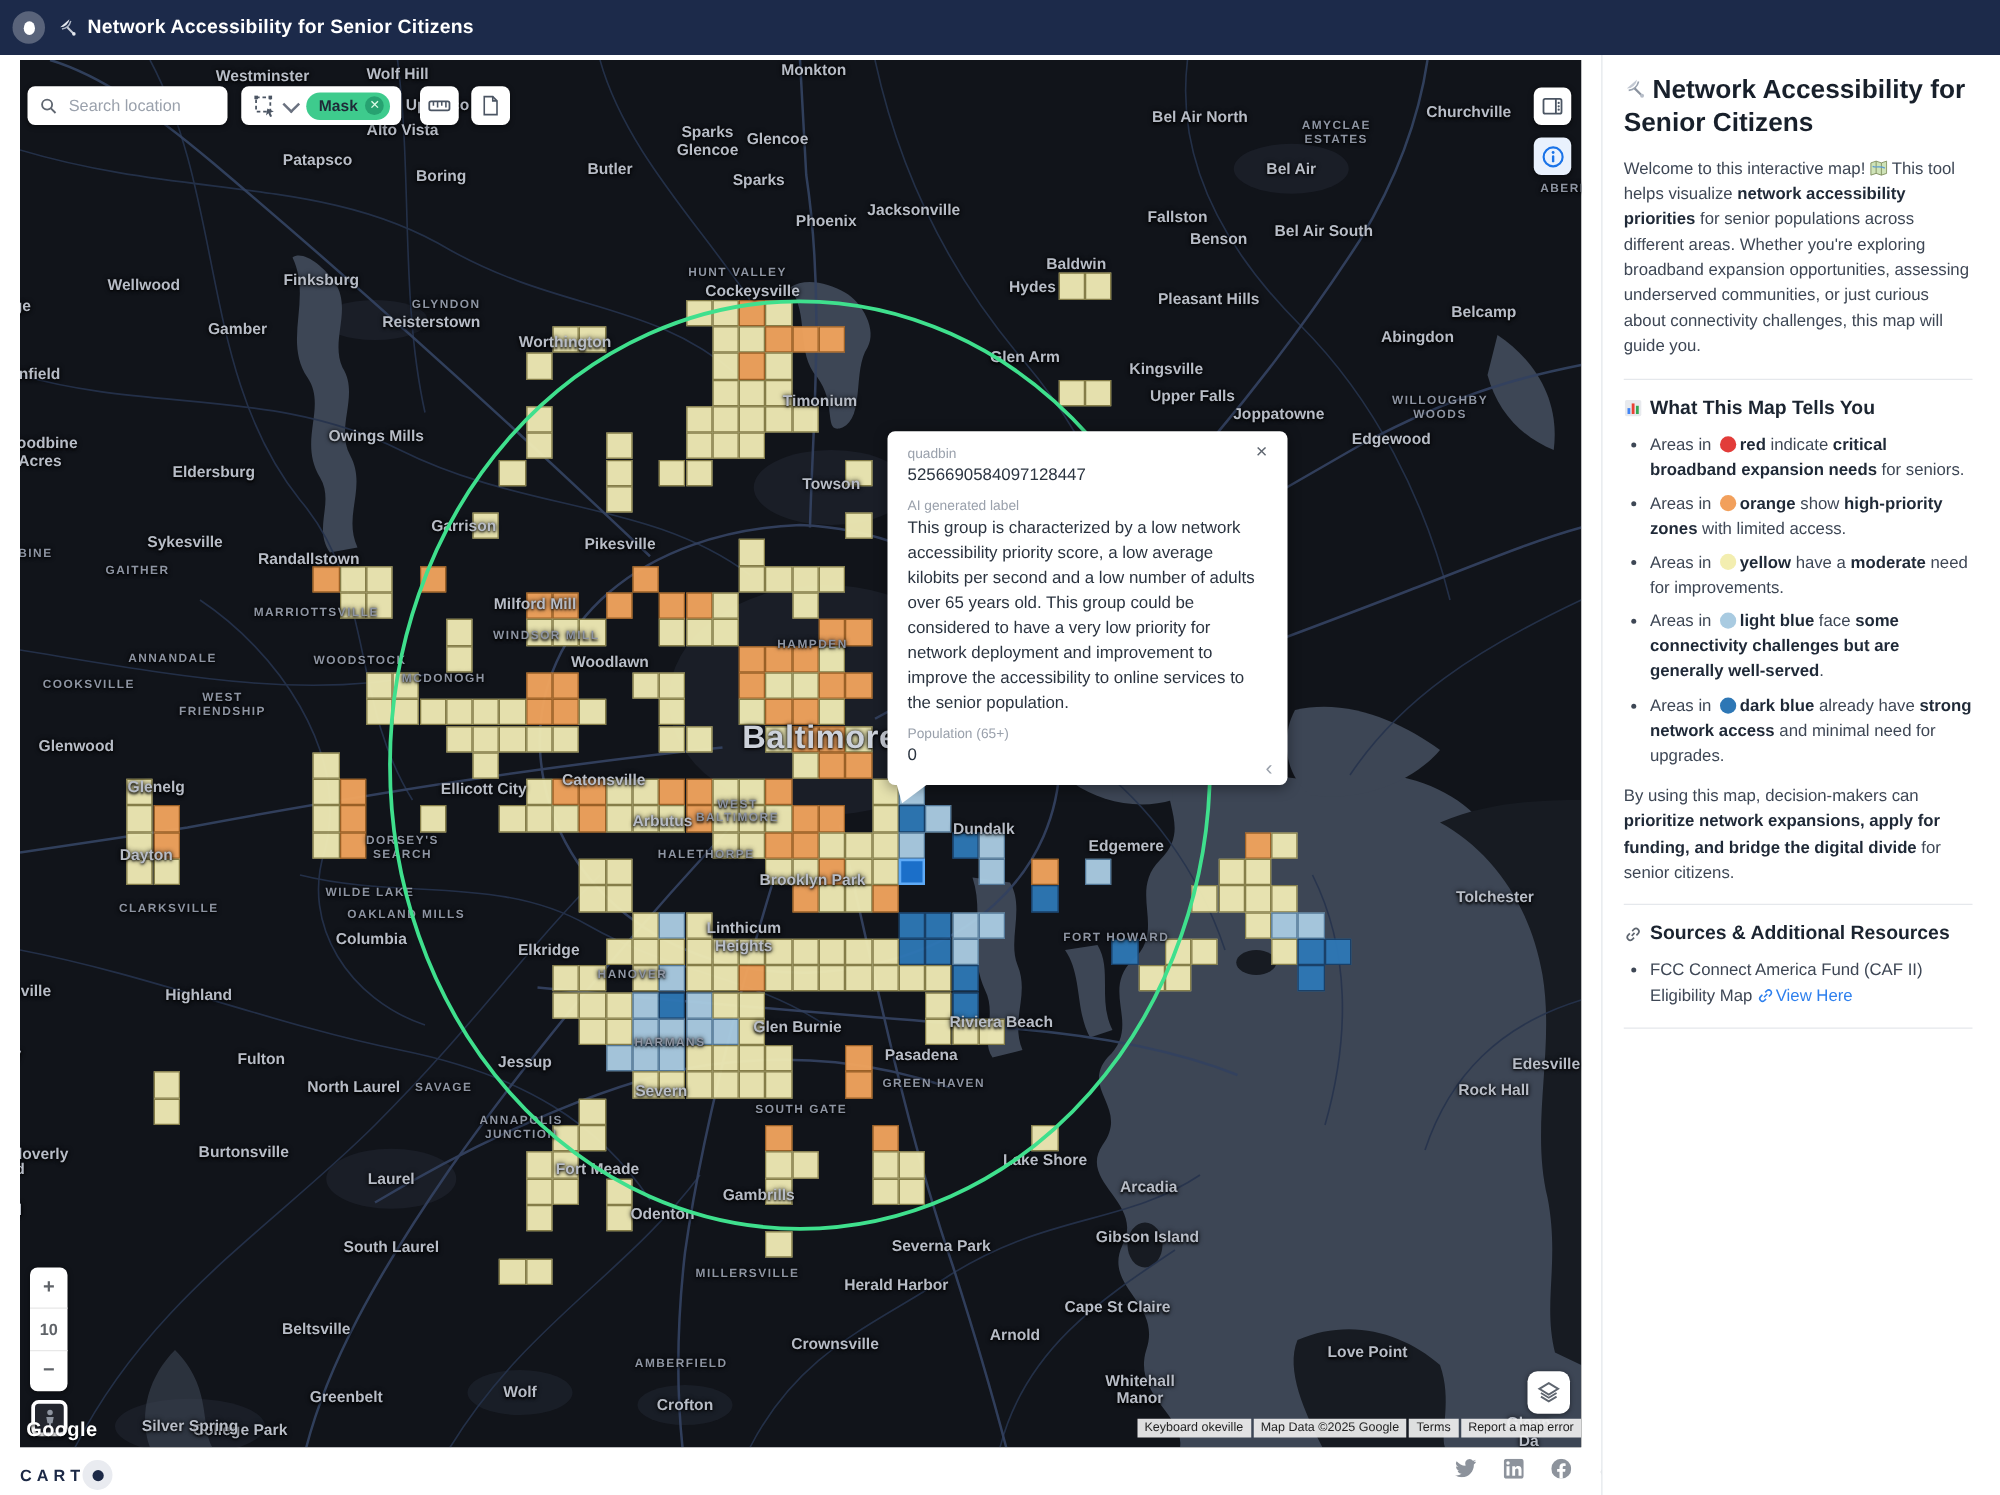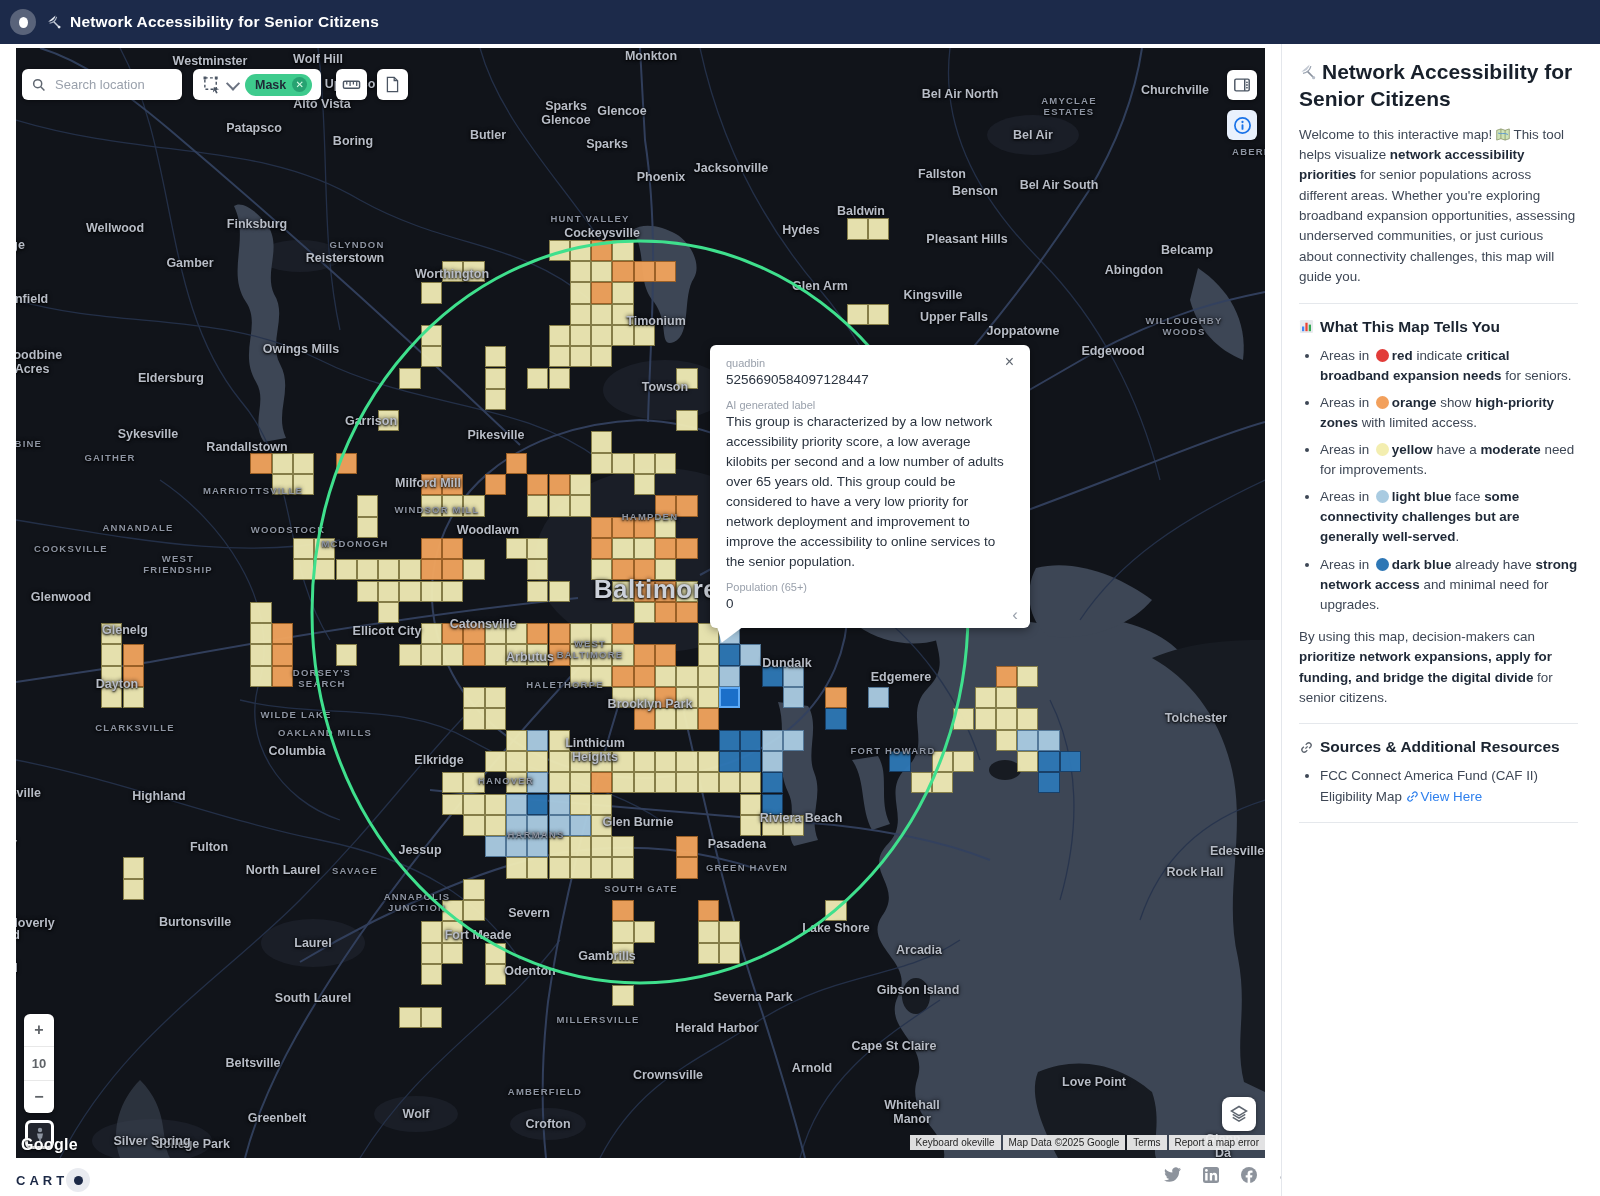--- a/index.html
+++ b/index.html
@@ -501,31 +501,31 @@
       <div class="lbl " style="left: 944px; top: 46px;">Bel Air North</div>
       <div class="lbl s" style="left: 1053px; top: 59px;">AMYCLAE
 ESTATES</div>
       <div class="lbl " style="left: 1159px; top: 42px;">Churchville</div>
       <div class="lbl " style="left: 1017px; top: 87px;">Bel Air</div>
       <div class="lbl s" style="left: 1236px; top: 104px;">ABERD</div>
       <div class="lbl " style="left: 926px; top: 126px;">Fallston</div>
       <div class="lbl " style="left: 959px; top: 143px;">Benson</div>
       <div class="lbl " style="left: 1043px; top: 137px;">Bel Air South</div>
       <div class="lbl " style="left: 845px; top: 163px;">Baldwin</div>
-      <div class="lbl " style="left: 785px; top: 182px; text-align: center;">Hydes</div>
+      <div class="lbl " style="left: 810px; top: 182px; text-align: center;">Hydes</div>
       <div class="lbl s" style="left: 574px; top: 171px;">HUNT VALLEY</div>
       <div class="lbl " style="left: 586px; top: 185px;">Cockeysville</div>
       <div class="lbl " style="left: 951px; top: 191px;">Pleasant Hills</div>
       <div class="lbl " style="left: 1171px; top: 202px;">Belcamp</div>
       <div class="lbl " style="left: 1118px; top: 222px;">Abingdon</div>
       <div class="lbl " style="left: 804px; top: 238px;">Glen Arm</div>
       <div class="lbl " style="left: 917px; top: 247px;">Kingsville</div>
       <div class="lbl " style="left: 938px; top: 269px;">Upper Falls</div>
       <div class="lbl " style="left: 1007px; top: 283px;">Joppatowne</div>
-      <div class="lbl s" style="left: 1136px; top: 279px; margin-left: 32px;">WILLOUGHBY
+      <div class="lbl s" style="left: 1136px; top: 279px;">WILLOUGHBY
 WOODS</div>
       <div class="lbl " style="left: 1097px; top: 303px;">Edgewood</div>
       <div class="lbl " style="left: 640px; top: 273px;">Timonium</div>
       <div class="lbl " style="left: 436px; top: 226px;">Worthington</div>
       <div class="lbl s" style="left: 341px; top: 197px;">GLYNDON</div>
       <div class="lbl " style="left: 329px; top: 210px;">Reisterstown</div>
       <div class="lbl " style="left: 174px; top: 215px;">Gamber</div>
       <div class="lbl " style="left: 241px; top: 176px;">Finksburg</div>
       <div class="lbl " style="left: 99px; top: 180px;">Wellwood</div>
       <div class="lbl " style="left: -4px; top: 197px;">idge</div>
@@ -582,21 +582,21 @@
       <div class="lbl " style="left: -6px; top: 795px;">ey</div>
       <div class="lbl " style="left: 622px; top: 774px;">Glen Burnie</div>
       <div class="lbl s" style="left: 520px; top: 787px;">HARMANS</div>
       <div class="lbl " style="left: 785px; top: 770px;">Riviera Beach</div>
       <div class="lbl " style="left: 721px; top: 796px;">Pasadena</div>
       <div class="lbl s" style="left: 731px; top: 820px;">GREEN HAVEN</div>
       <div class="lbl " style="left: 193px; top: 799px;">Fulton</div>
       <div class="lbl " style="left: 404px; top: 802px;">Jessup</div>
       <div class="lbl " style="left: 267px; top: 822px;">North Laurel</div>
       <div class="lbl s" style="left: 339px; top: 823px;">SAVAGE</div>
-      <div class="lbl " style="left: 513px; top: 825px; margin-top: 40px;">Severn</div>
+      <div class="lbl " style="left: 513px; top: 825px;">Severn</div>
       <div class="lbl s" style="left: 625px; top: 841px;">SOUTH GATE</div>
       <div class="lbl s" style="left: 401px; top: 855px;">ANNAPOLIS
 JUNCTION</div>
       <div class="lbl " style="left: 462px; top: 887px;">Fort Meade</div>
       <div class="lbl " style="left: 297px; top: 895px;">Laurel</div>
       <div class="lbl " style="left: -8px; top: 887px;">orld</div>
       <div class="lbl " style="left: 14px; top: 875px;">Cloverly</div>
       <div class="lbl " style="left: 179px; top: 874px;">Burtonsville</div>
       <div class="lbl " style="left: -8px; top: 920px;">Hill</div>
       <div class="lbl " style="left: 297px; top: 950px;">South Laurel</div>

